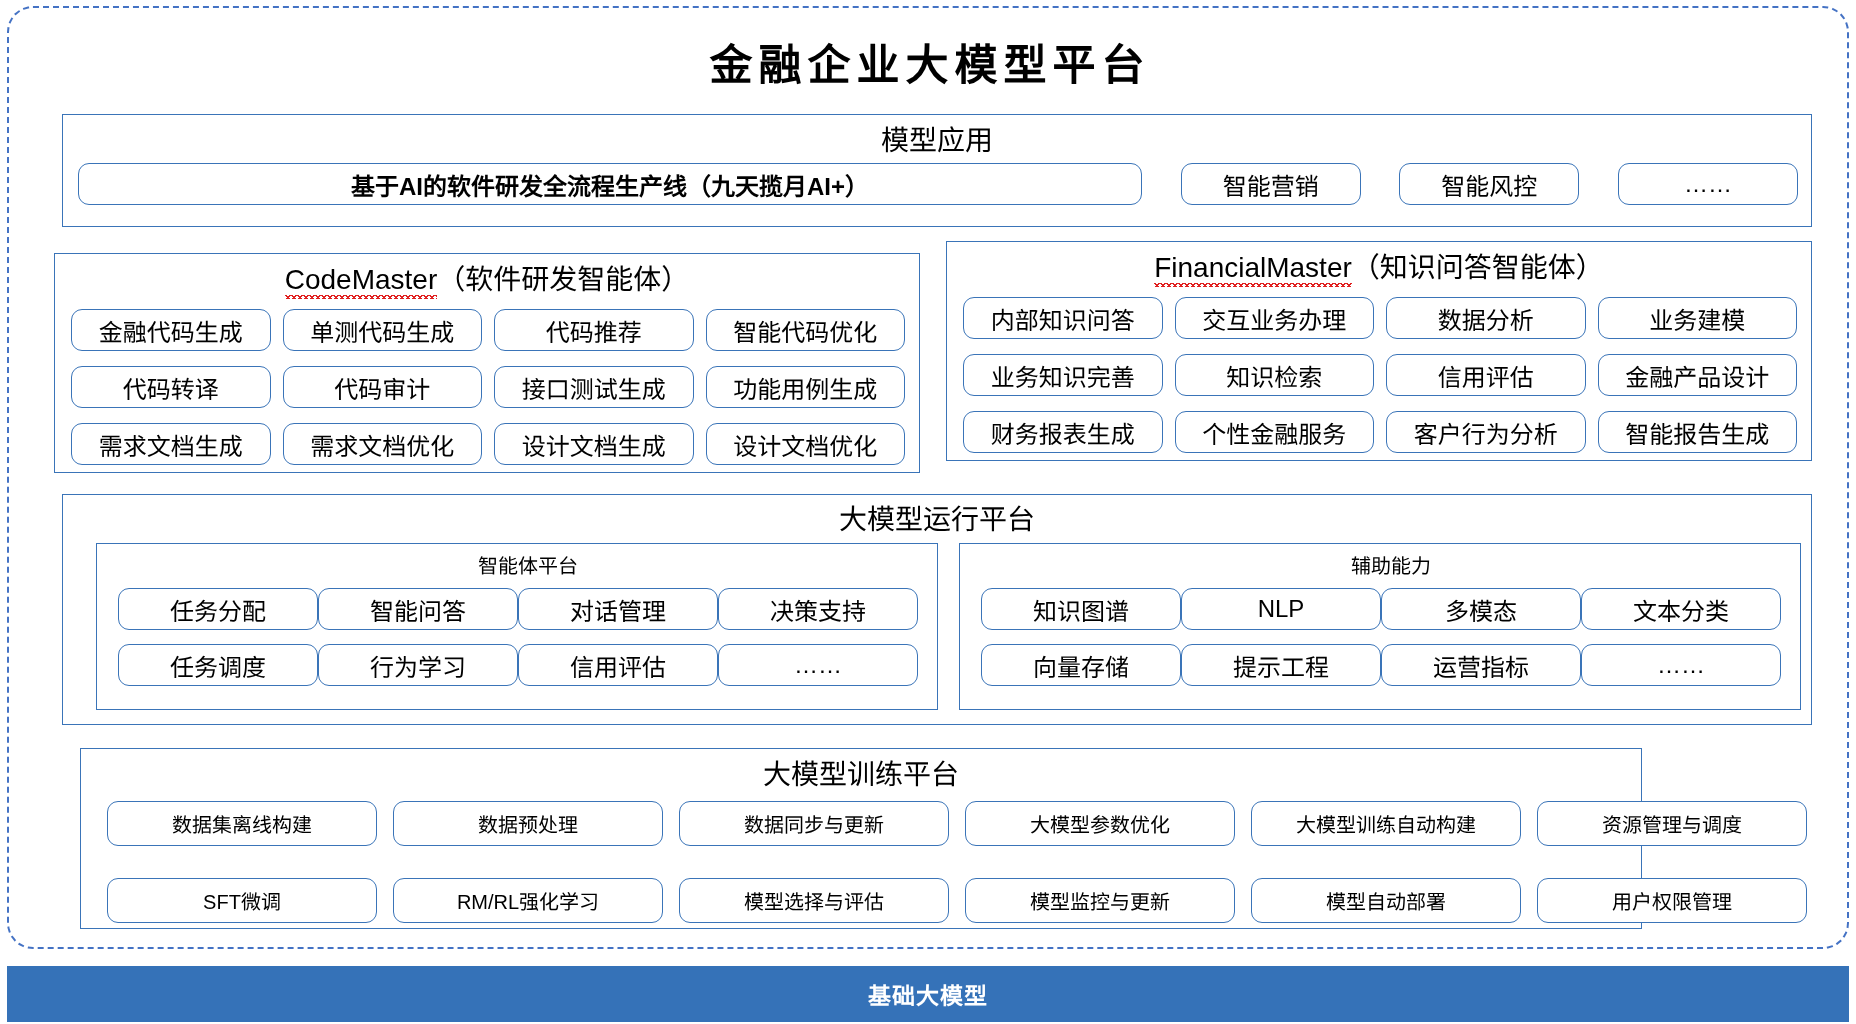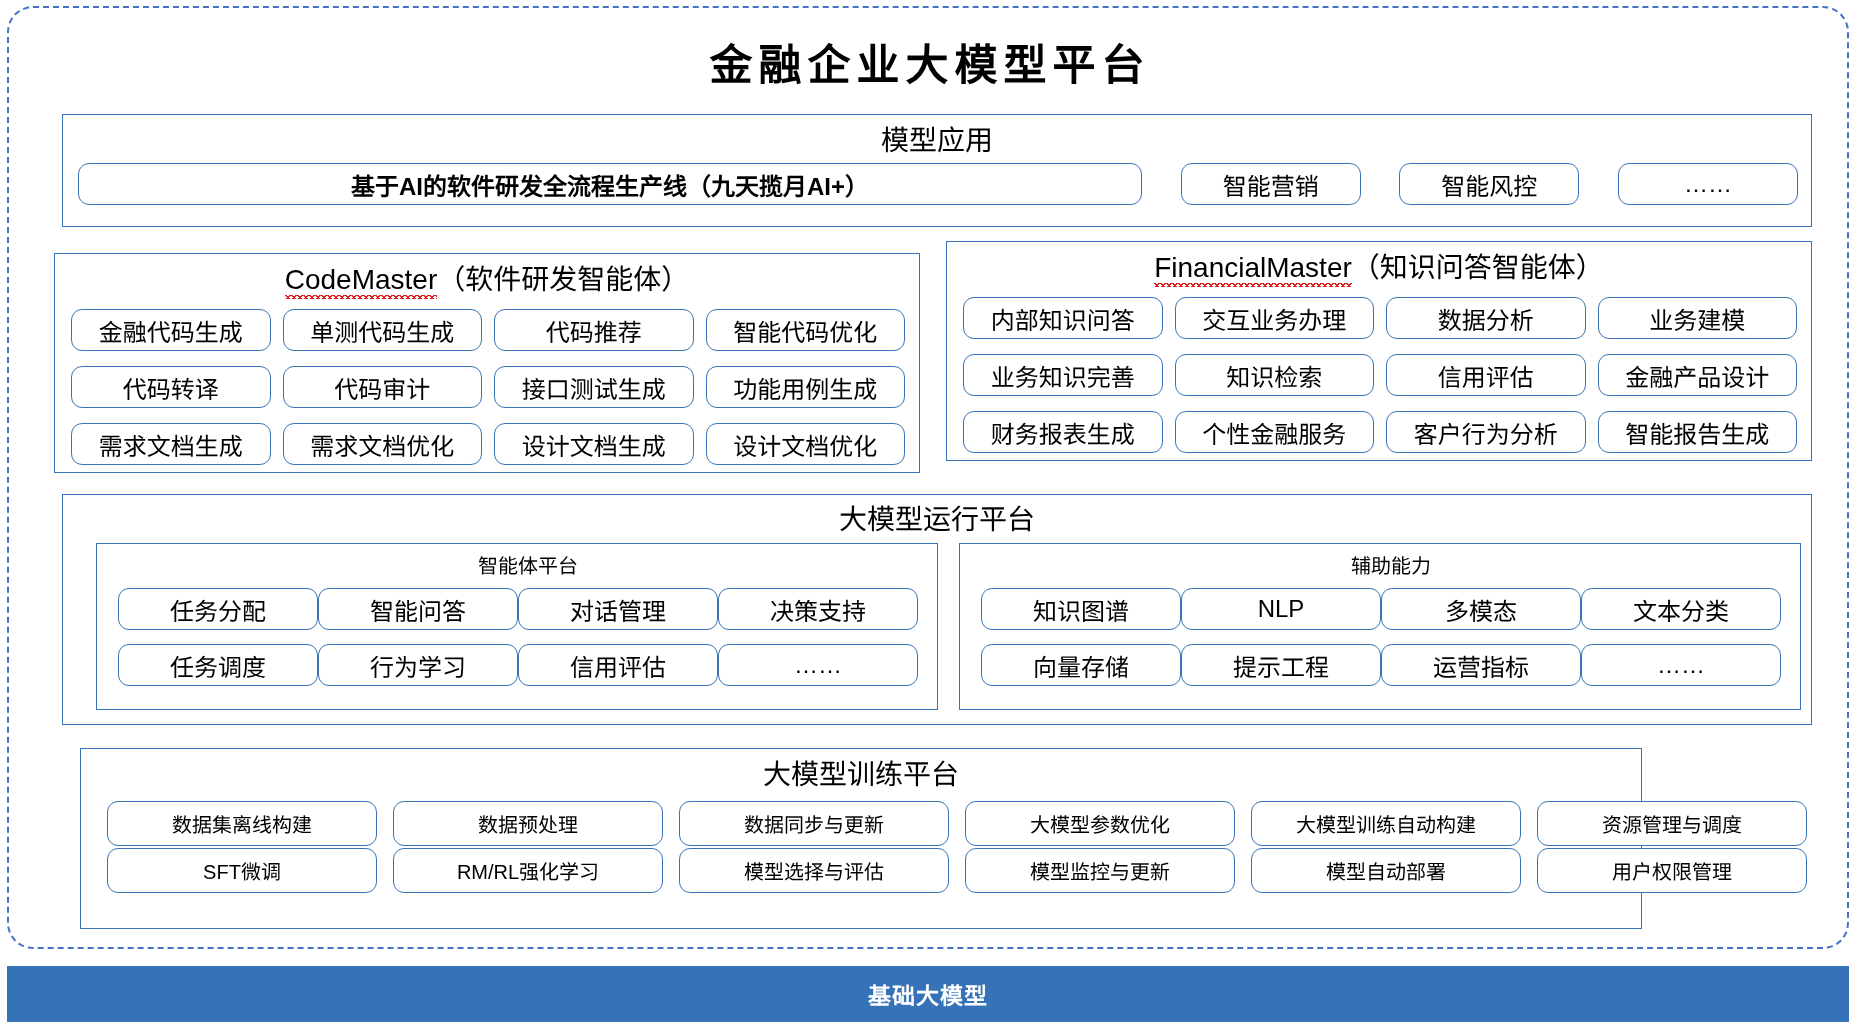--- a/index.html
+++ b/index.html
@@ -92,21 +92,21 @@
     position:absolute;left:21px;top:44px;width:800px;
     display:flex;flex-direction:column;gap:14px;
   }
   .sub-grid .pill-row{}
   .sub-grid .pill{flex:1 1 0;}
 
   
   #train-panel{left:53px;top:740px;width:1562px;height:181px;margin-left:18px;}
   .train-grid{
     position:absolute;left:26px;top:52px;width:1700px;
-    display:flex;flex-direction:column;gap:2px;
+    display:flex;flex-direction:column;gap:32px;
   }
   .train-grid .pill-row{gap:16px;}
   .train-grid .pill{flex:1 1 0;height:45px;}
 
   
   #base-bar{
     position:absolute;left:7px;top:966px;width:1842px;height:56px;
     background:#3572b8;color:#ffffff;
     display:flex;align-items:center;justify-content:center;
     font-size:23px;font-weight:700;letter-spacing:1px;

